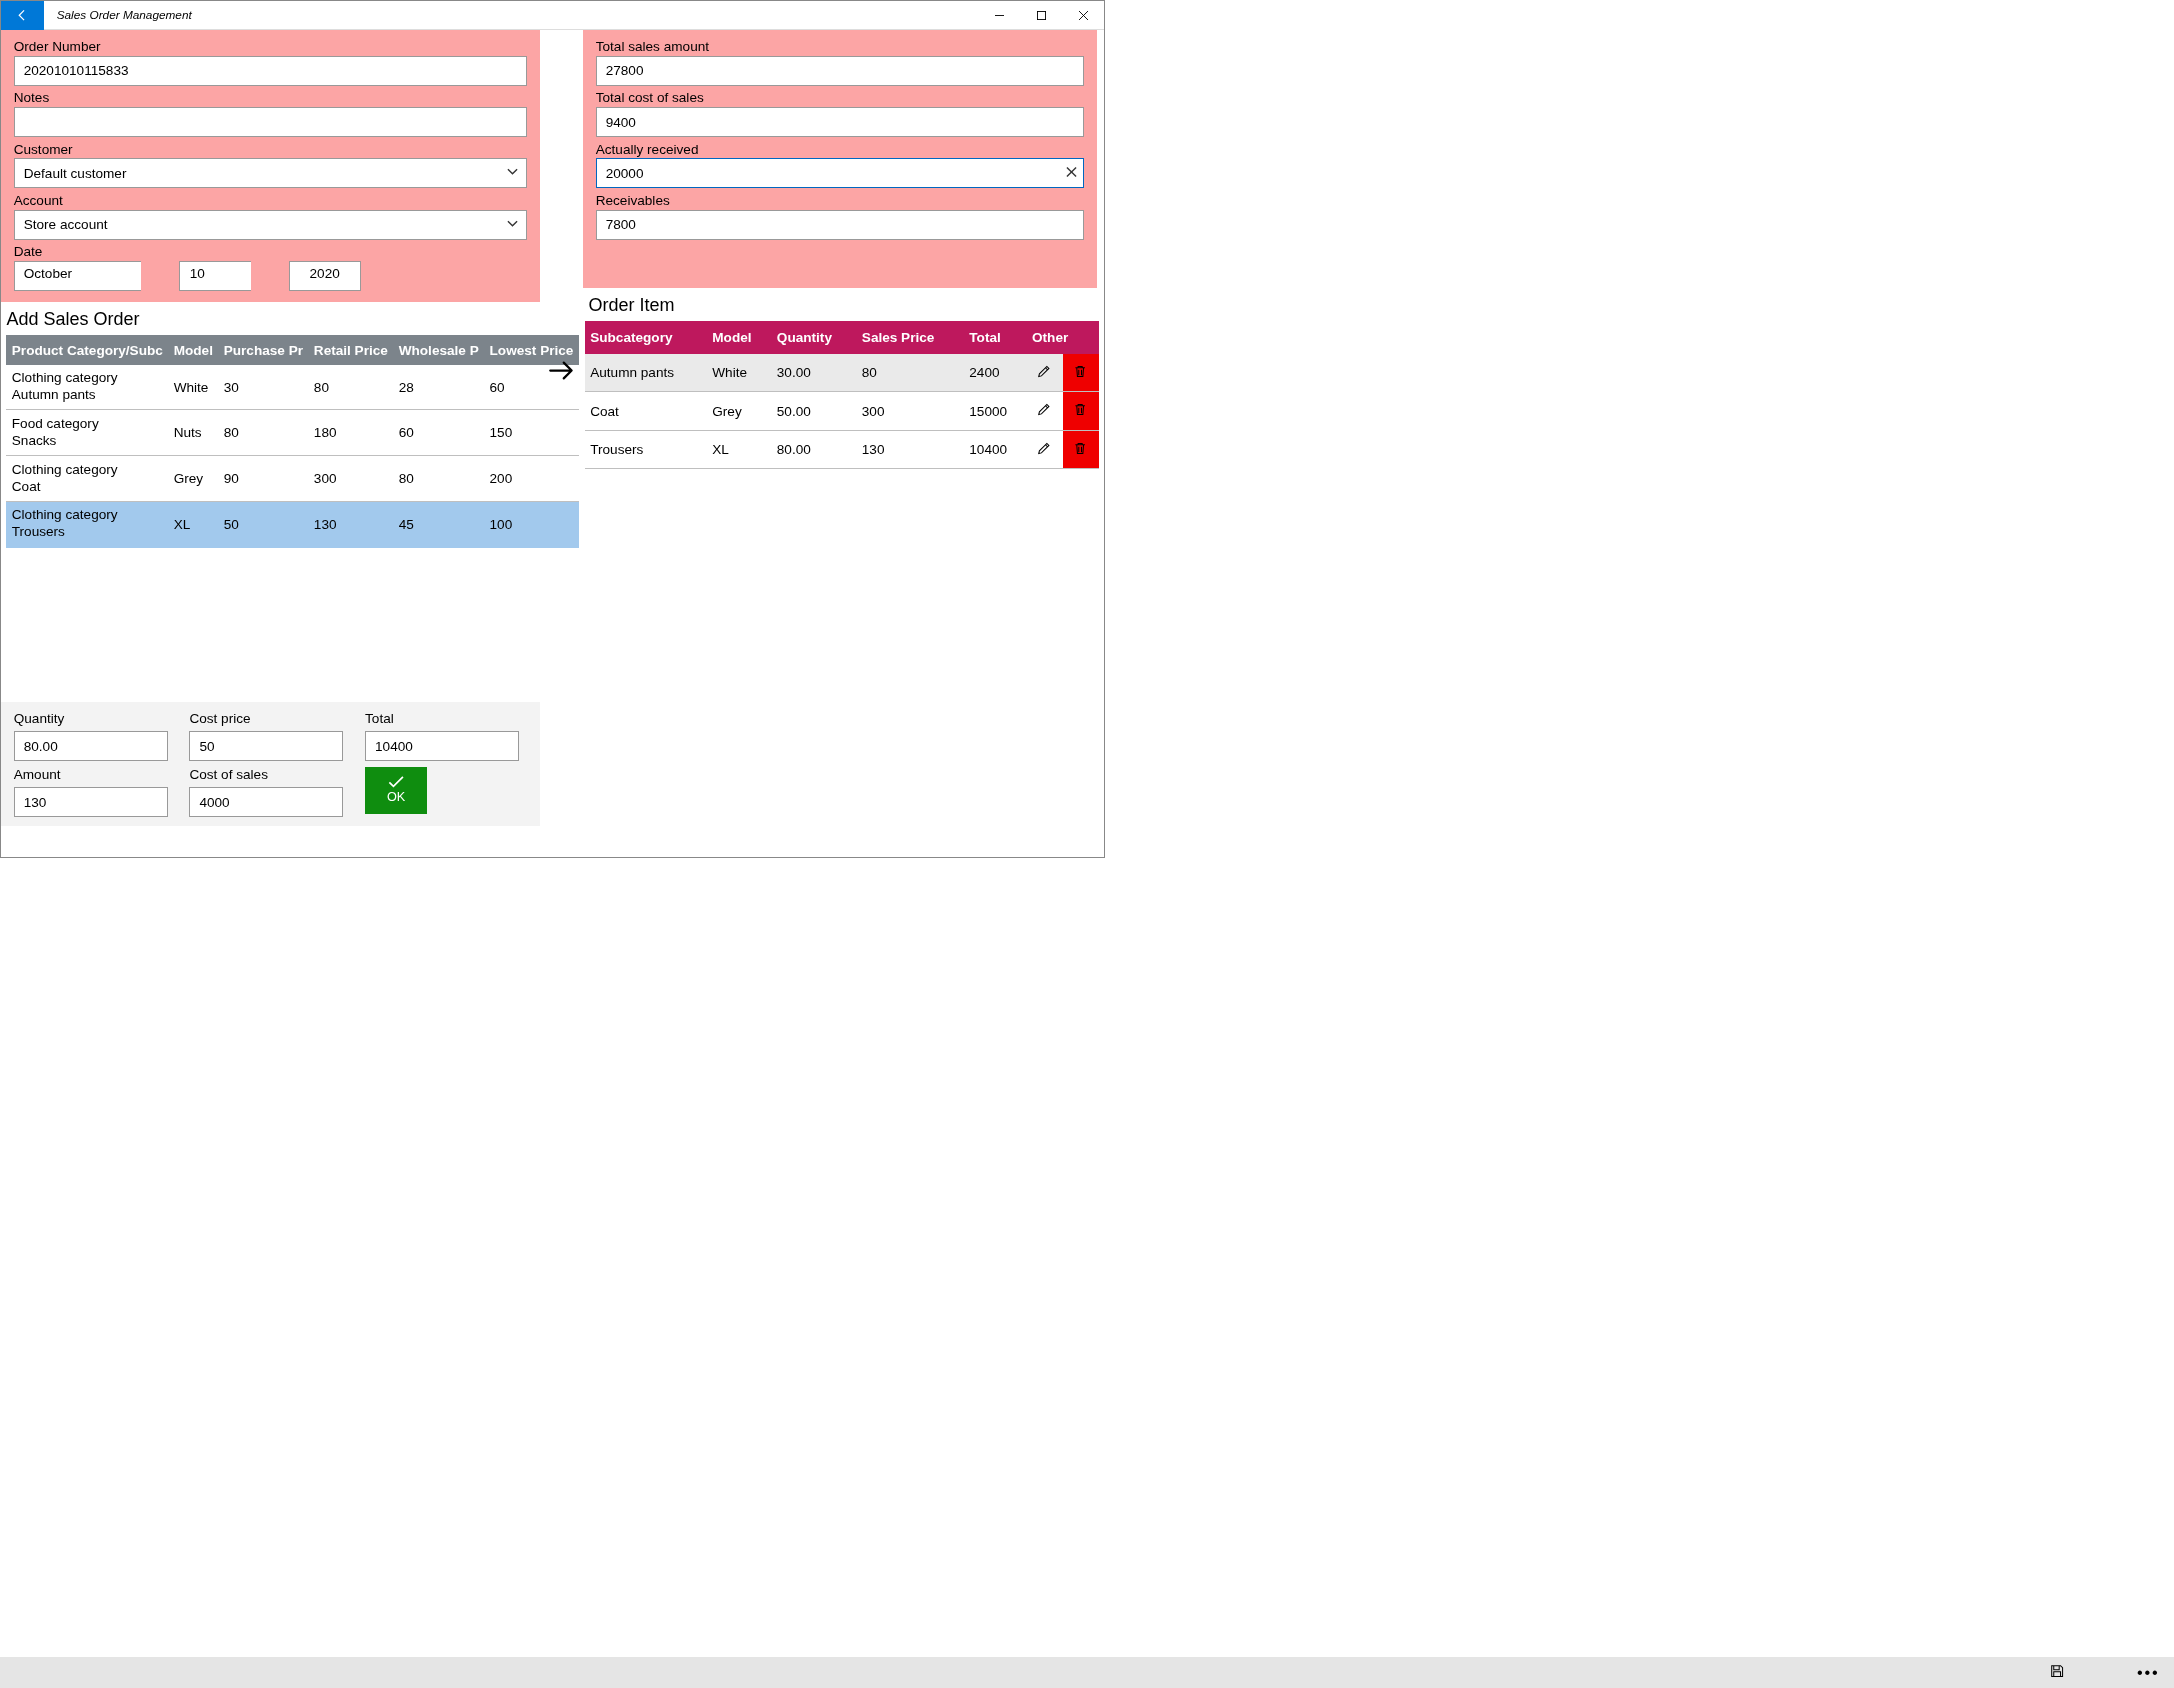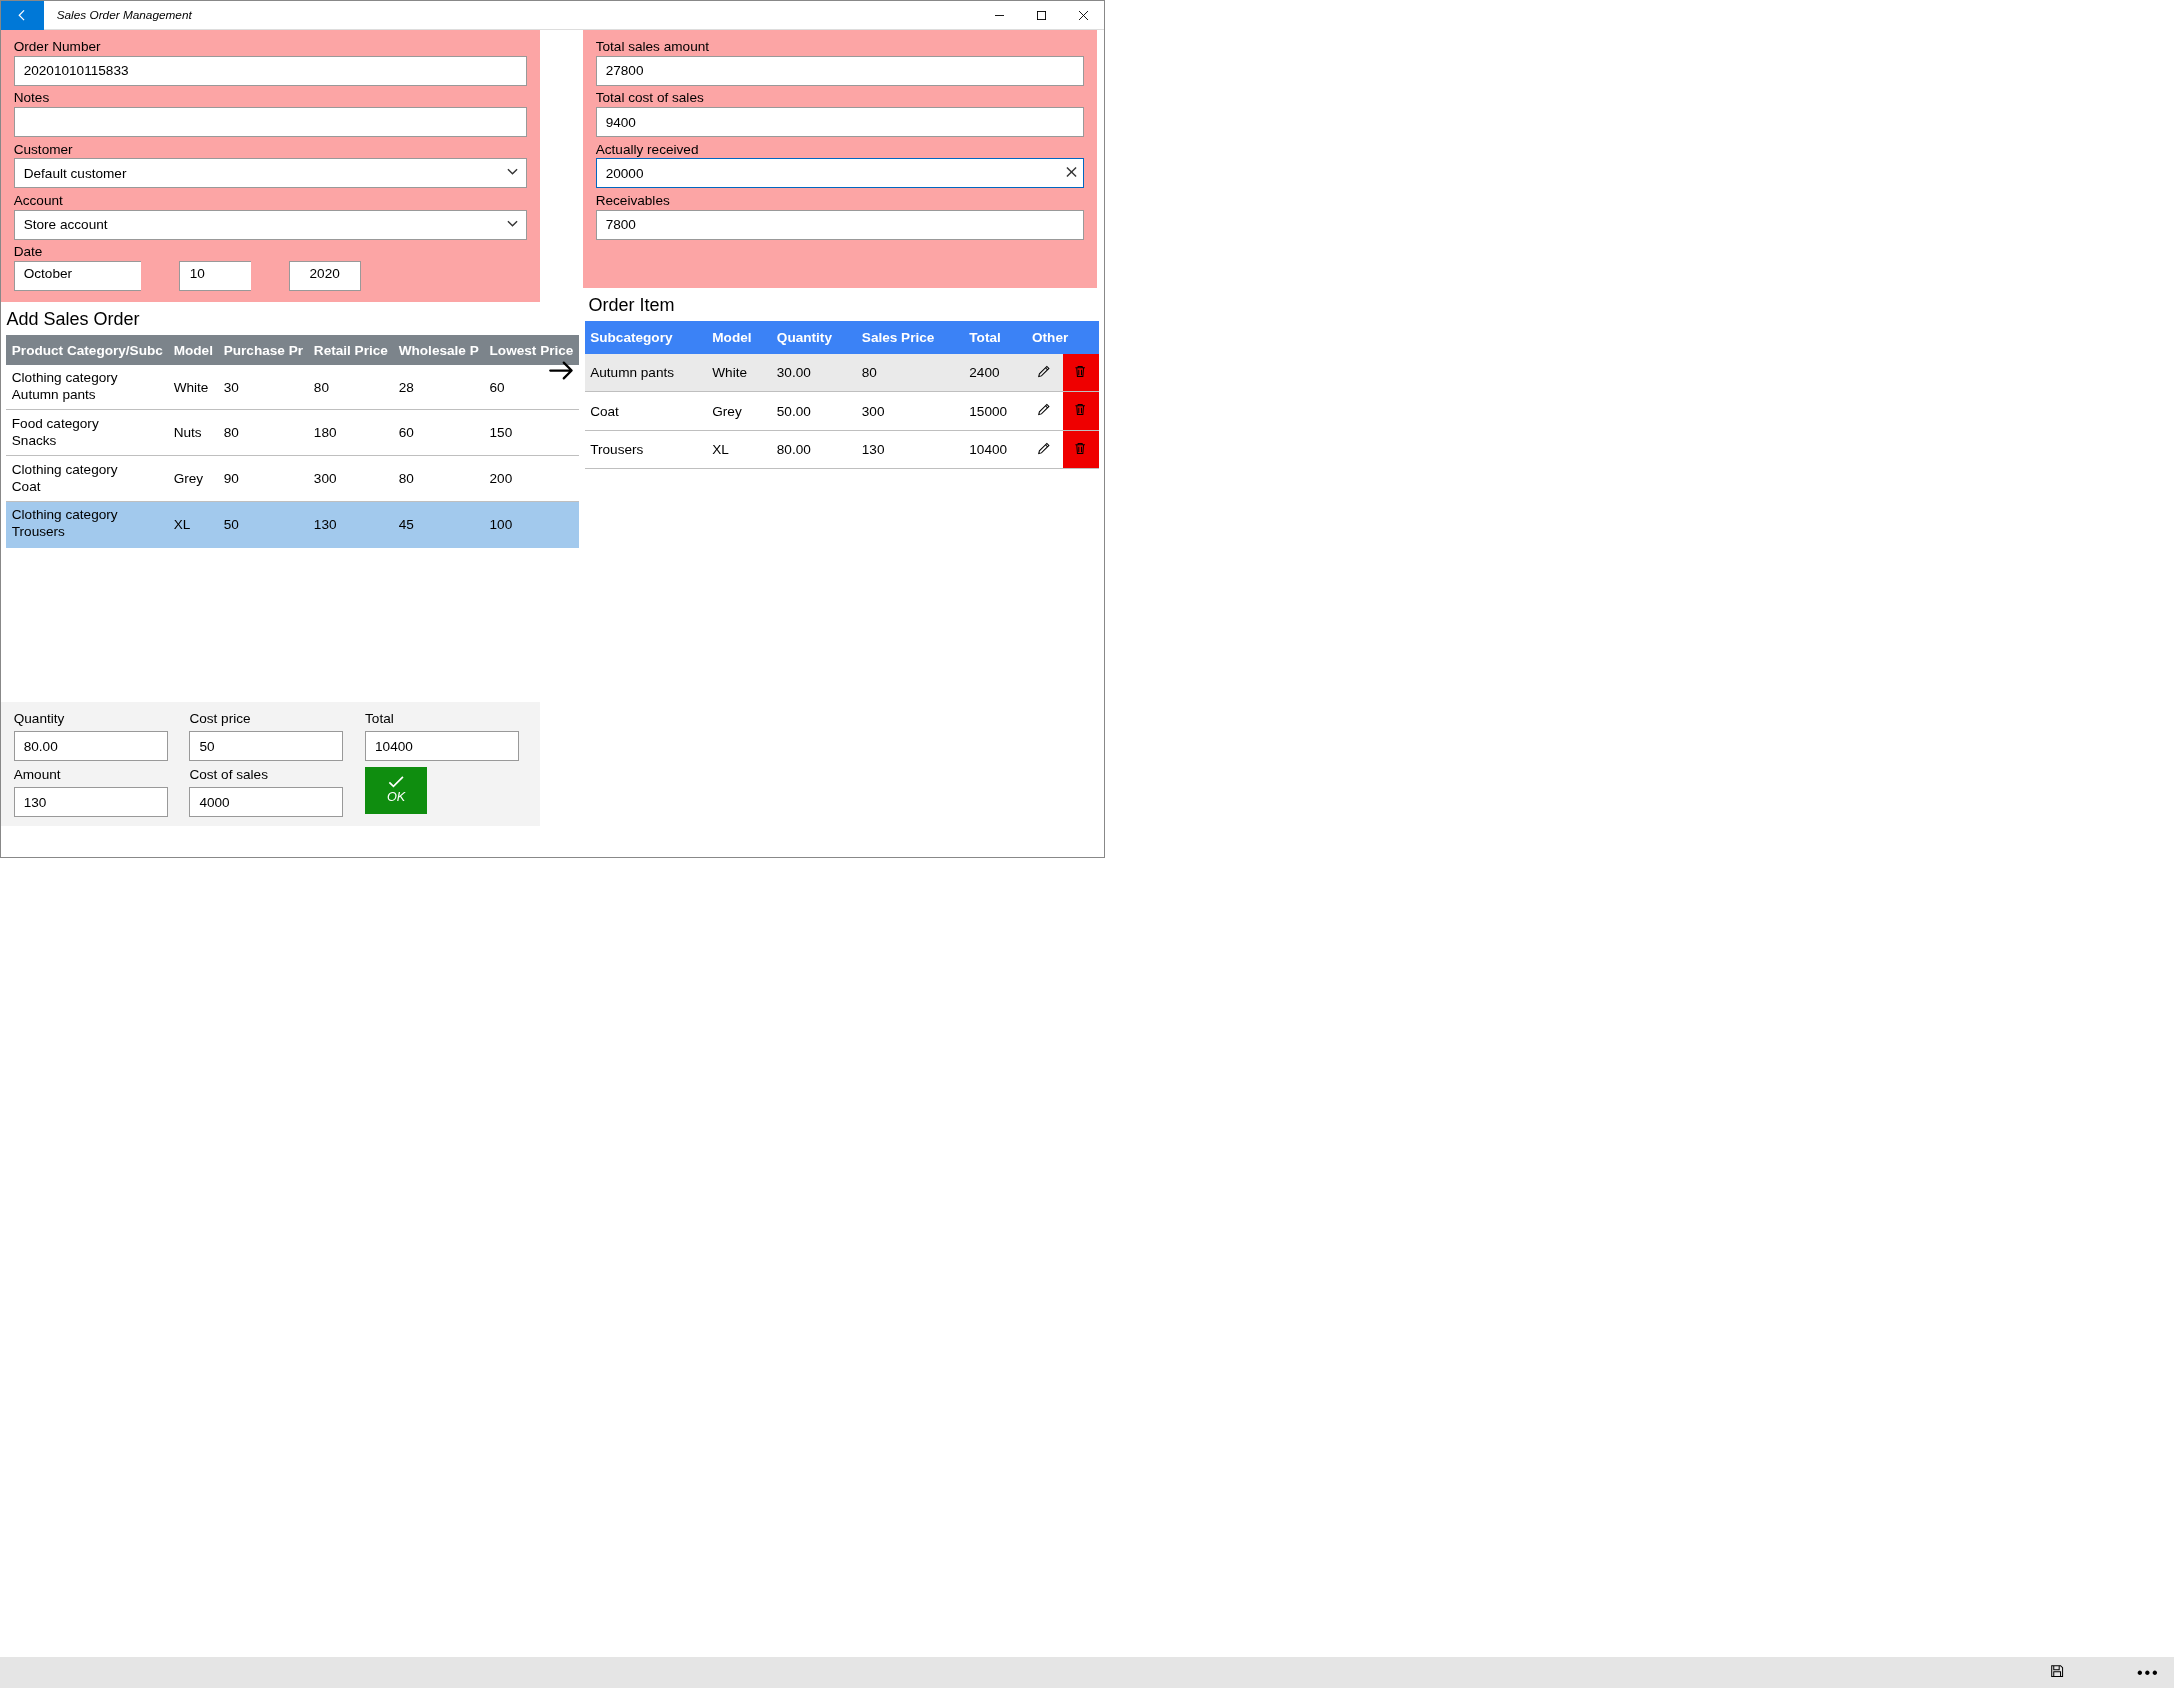--- a/index.html
+++ b/index.html
@@ -172,21 +172,21 @@
   }
   .arrow-col svg { width: 27px; height: 27px; }
 
   
   .oi-table {
     margin: 0 0 0 1.8px;
     border-collapse: collapse;
     width: 100%;
   }
   .oi-table thead th {
-    background: #3b82f6;
+    background: #be185d;
     color: #fff;
     font-weight: bold;
     text-align: left;
     font-size: 13.6px;
     padding: 9px 5.4px;
   }
   .oi-table tbody td {
     padding: 9px 5.4px;
     border-bottom: 0.9px solid #bfbfbf;
     font-size: 13.6px;
@@ -225,21 +225,20 @@
     color: #fff;
     border: none;
     width: 62px;
     height: 47px;
     display: flex;
     flex-direction: column;
     align-items: center;
     justify-content: center;
     font-size: 12.7px;
     cursor: pointer;
-    font-style: italic;
   }
   .ok-btn svg { width: 16.3px; height: 12.7px; margin-bottom: 1.8px; }
 
   
   .footer {
     position: absolute;
     bottom: 0;
     left: 0;
     right: 0;
     height: 31px;

